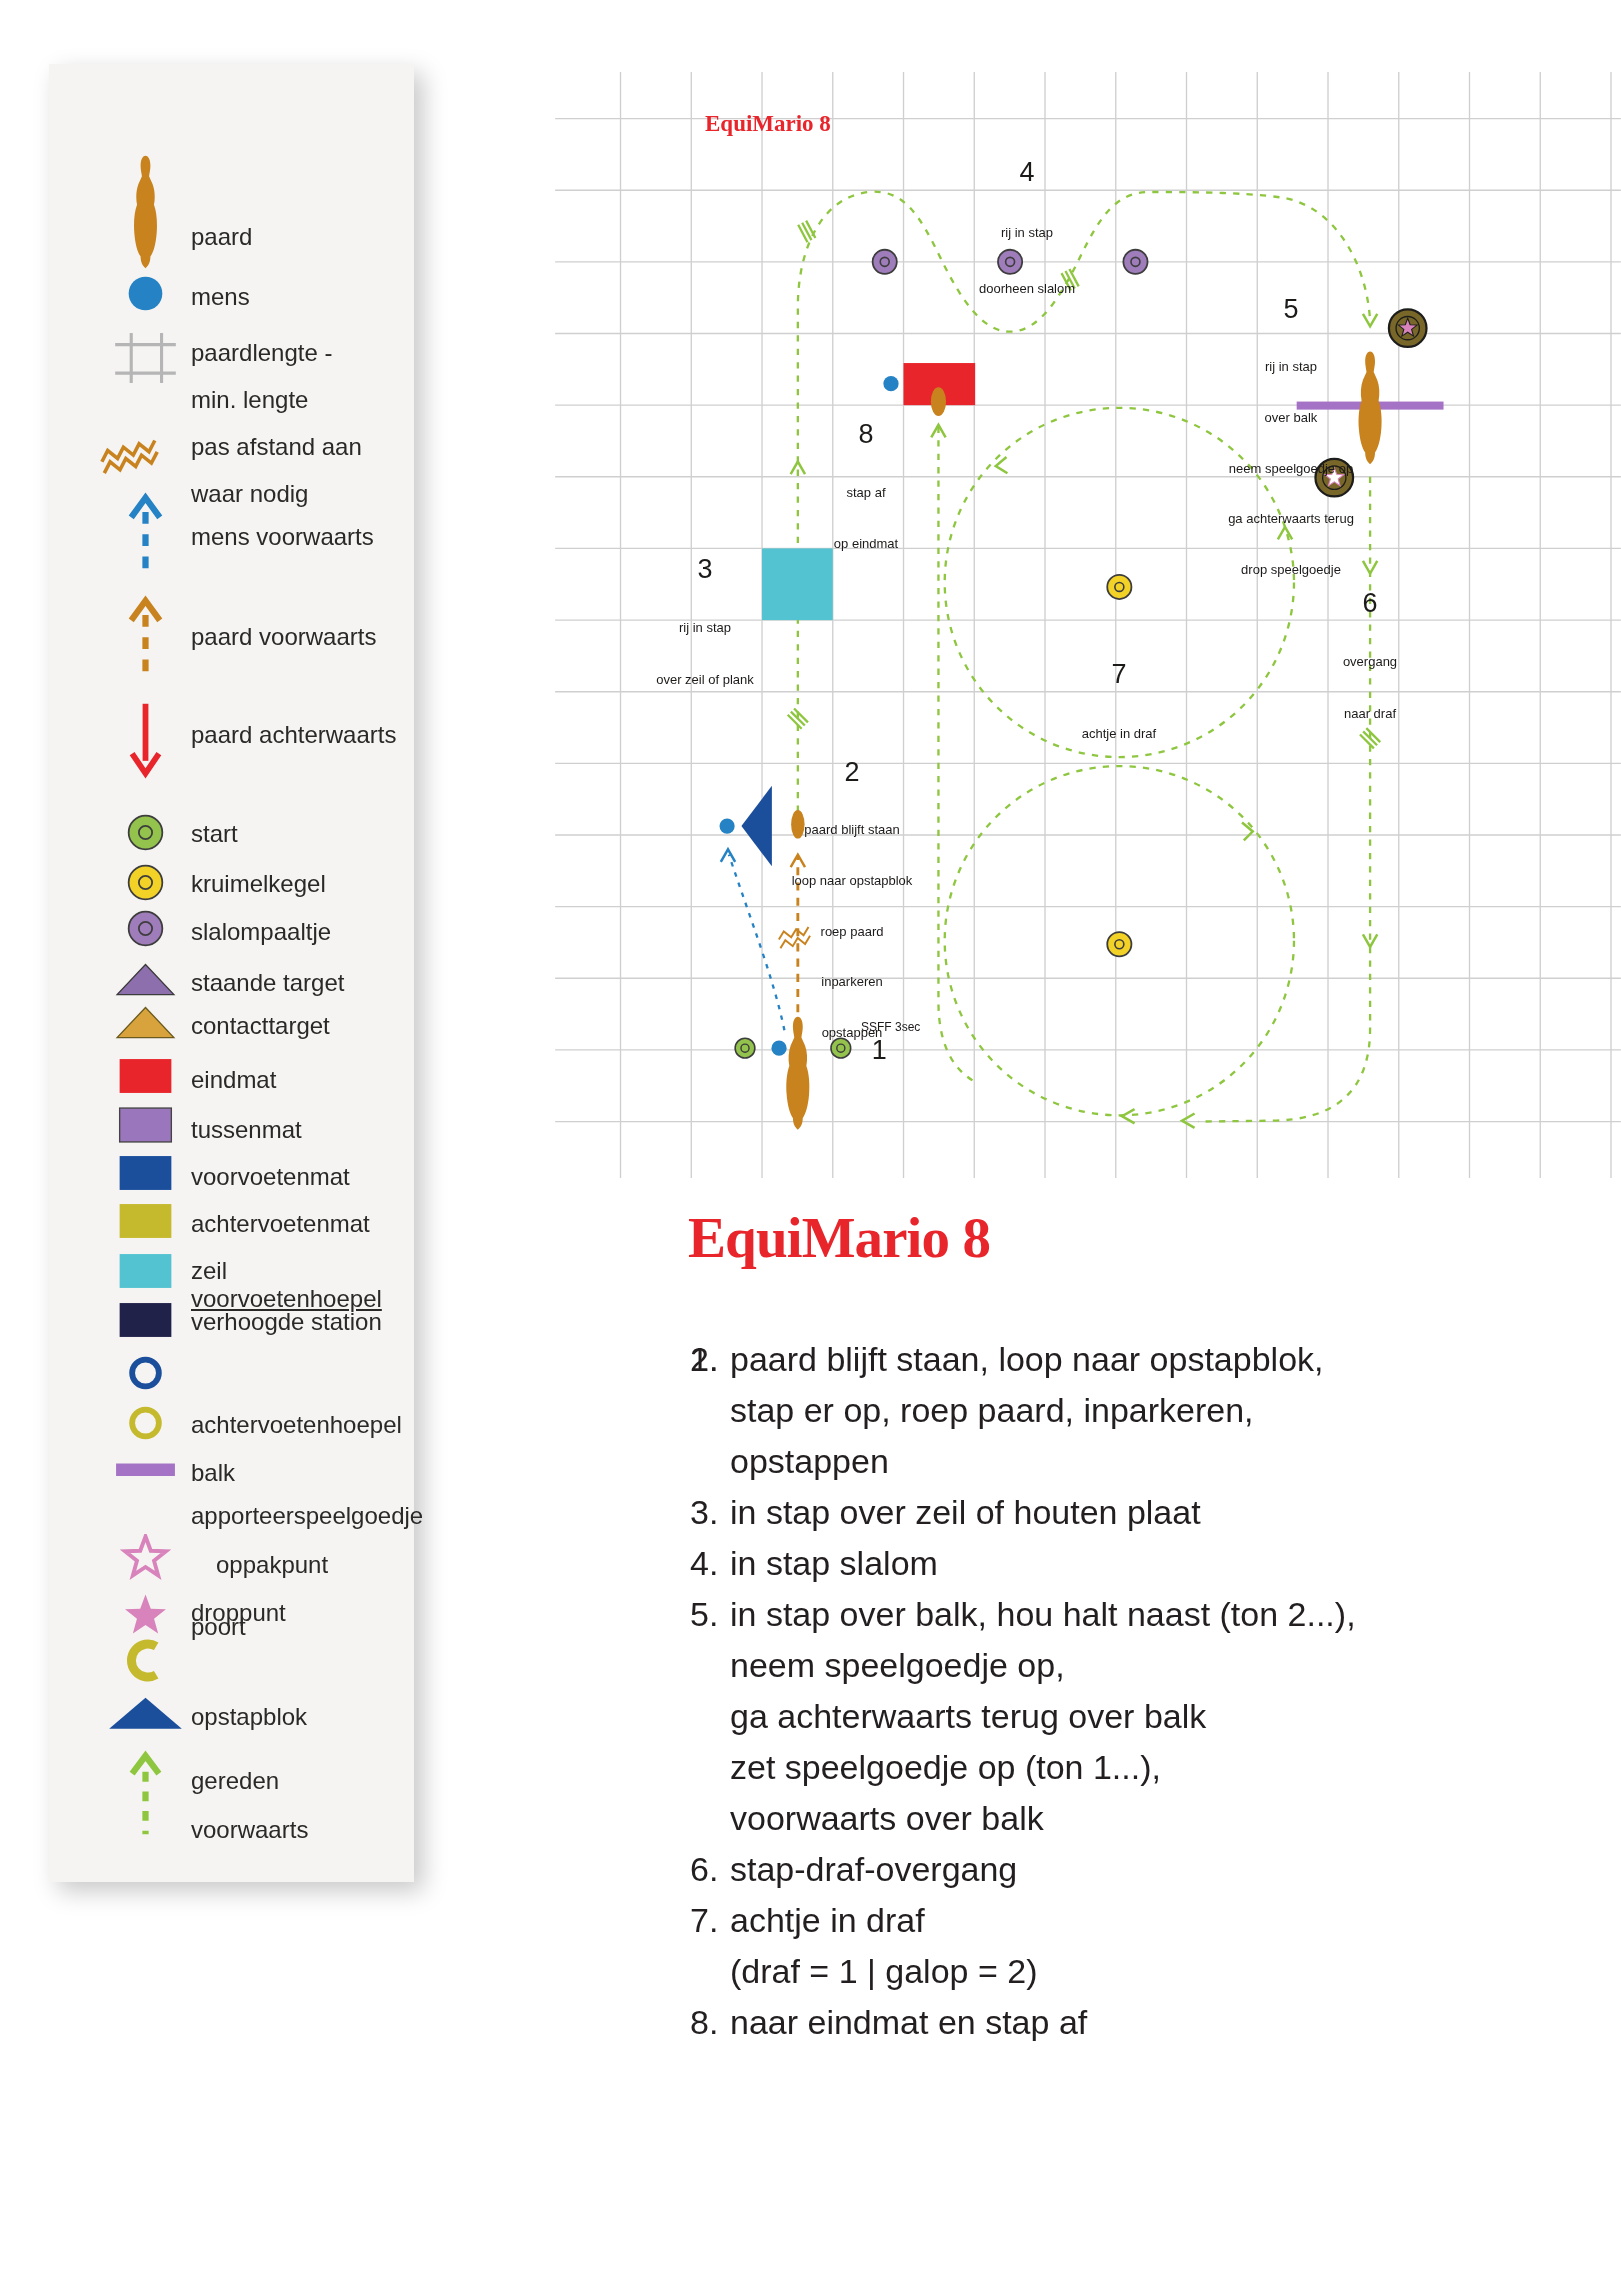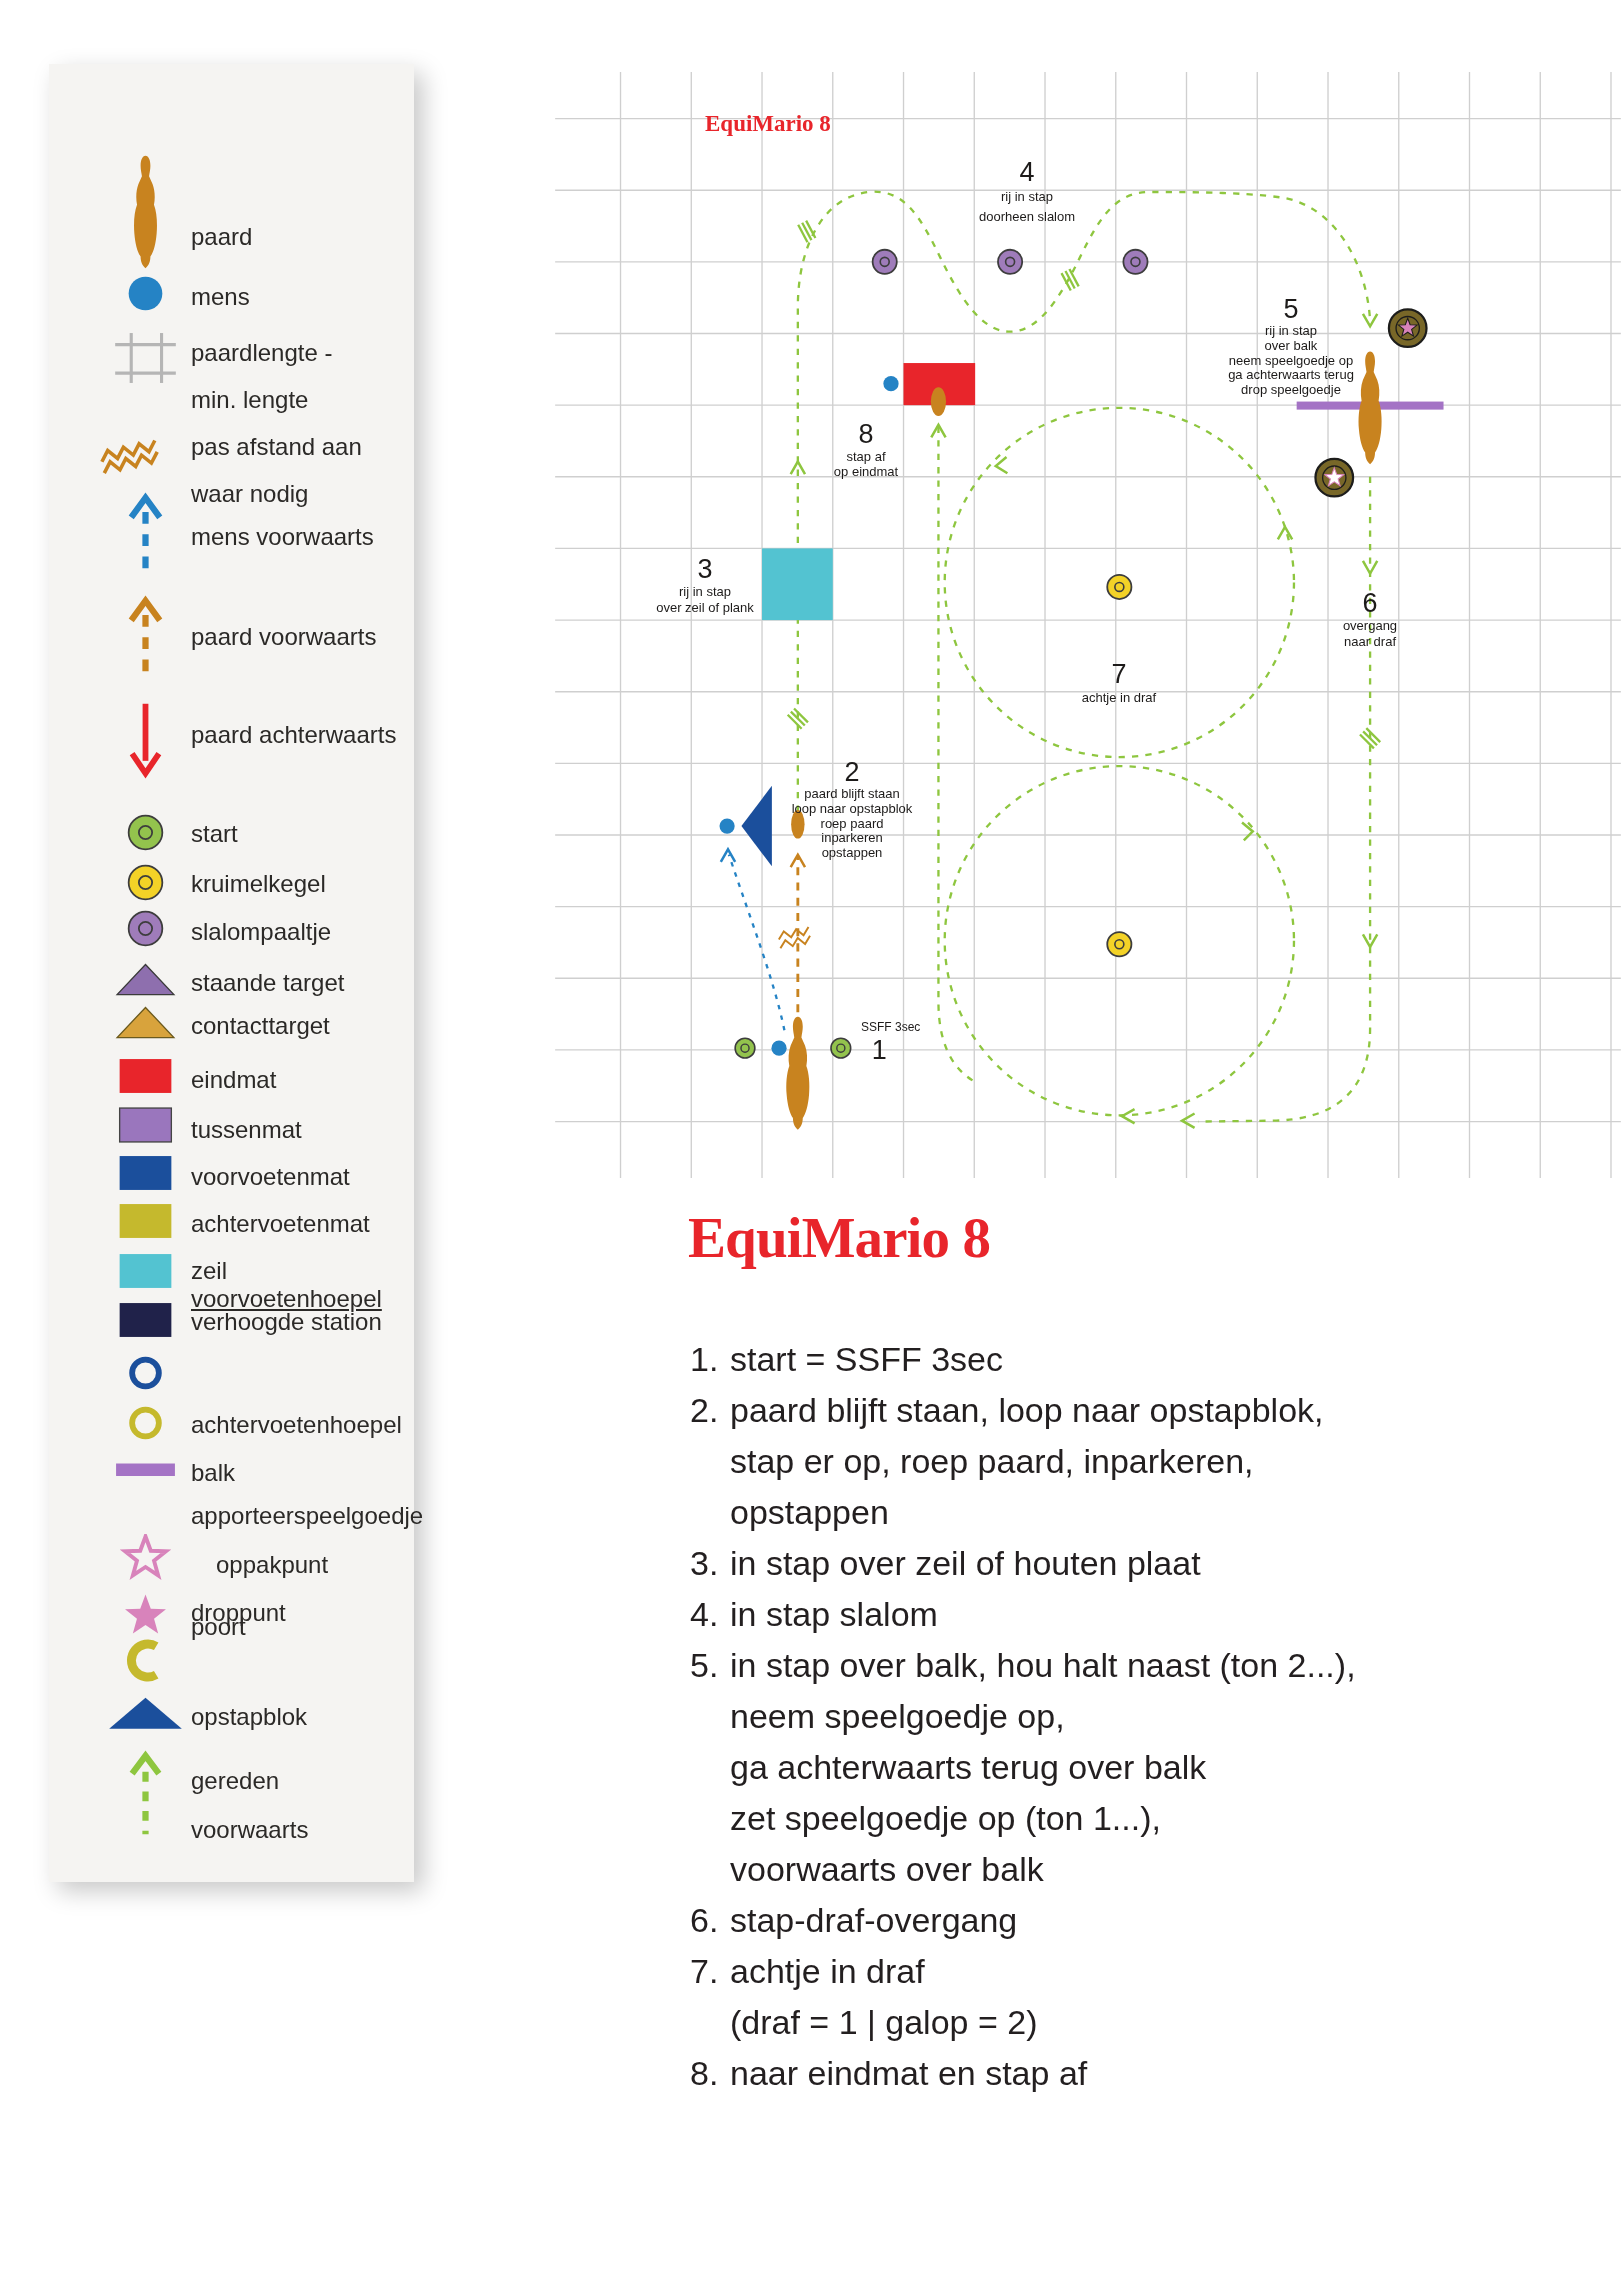--- a/index.html
+++ b/index.html
@@ -17,21 +17,21 @@
   .legend-label{position:absolute;left:142px;font-size:24px;line-height:30px;color:var(--ink);white-space:nowrap;}
   
   .map{position:absolute;left:555px;top:72px;width:1066px;height:1106px;}
   .map svg.course{position:absolute;left:0;top:0;}
   .map-title{
     position:absolute;left:150px;top:39px;font-family:"Liberation Serif", serif;
     font-weight:700;font-size:23px;color:var(--red);white-space:nowrap;
   }
   .map-label{position:absolute;text-align:center;transform:translateX(-50%);color:#1d1b1a;}
   .map-label .num{font-size:27px;line-height:30px;}
-  .map-label .ln{font-size:13px;line-height:14.8px;white-space:nowrap;}
+  .map-label .ln{font-size:13px;line-height:14.8px;white-space:nowrap;margin-top:36px;}
   .map-label.l4 .ln{line-height:19.7px;}
   .map-label.l8 .ln{line-height:15px;}
   .map-label.l3 .ln{line-height:16px;}
   .map-label.l6 .ln{line-height:15.7px;}
   .map-label.l7 .ln{line-height:17px;}
   .map-label.l1{transform:none;text-align:left;}
   .map-label.l1 .note{font-size:12px;line-height:15px;white-space:nowrap;}
   .map-label.l1 .num{margin-left:10.7px;}
   
   .instr-title{
@@ -462,21 +462,20 @@
     <div class="note">SSFF 3sec</div>
     <div class="num">1</div>
   </div>
 </div>
 
 <div class="instr-title">EquiMario 8</div>
 <div class="instr" id="instrList">
     <div class="instr-item">
       <div class="no">1.</div>
       <div class="tx">
-        <div>start = SSFF 3sec</div>
       </div>
     </div>
     <div class="instr-item">
       <div class="no">2.</div>
       <div class="tx">
         <div>paard blijft staan, loop naar opstapblok,</div>
         <div>stap er op, roep paard, inparkeren,</div>
         <div>opstappen</div>
       </div>
     </div>

